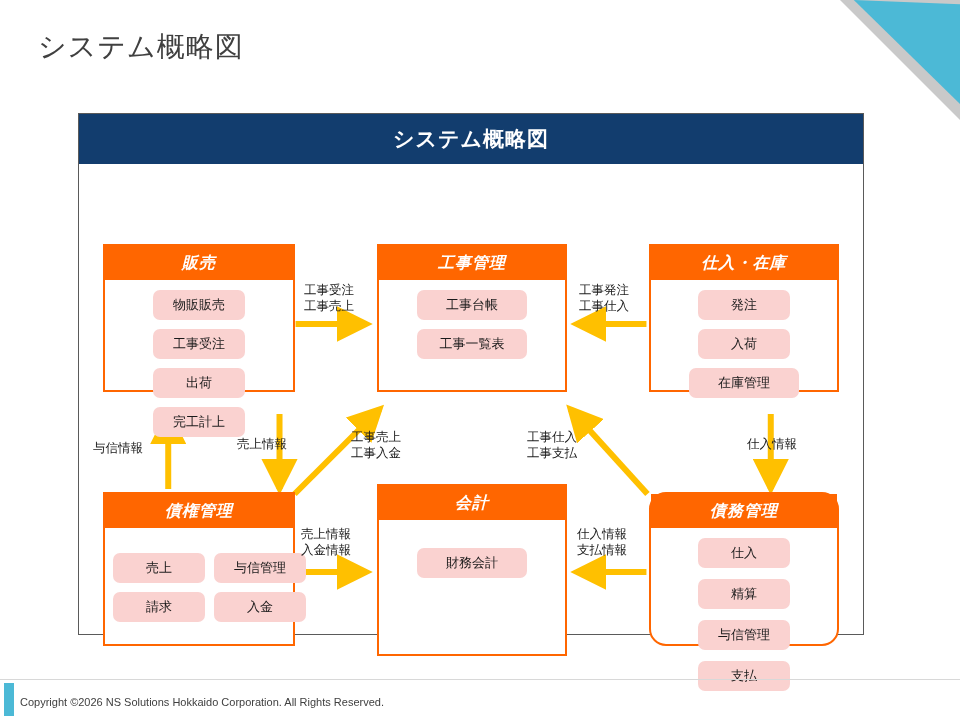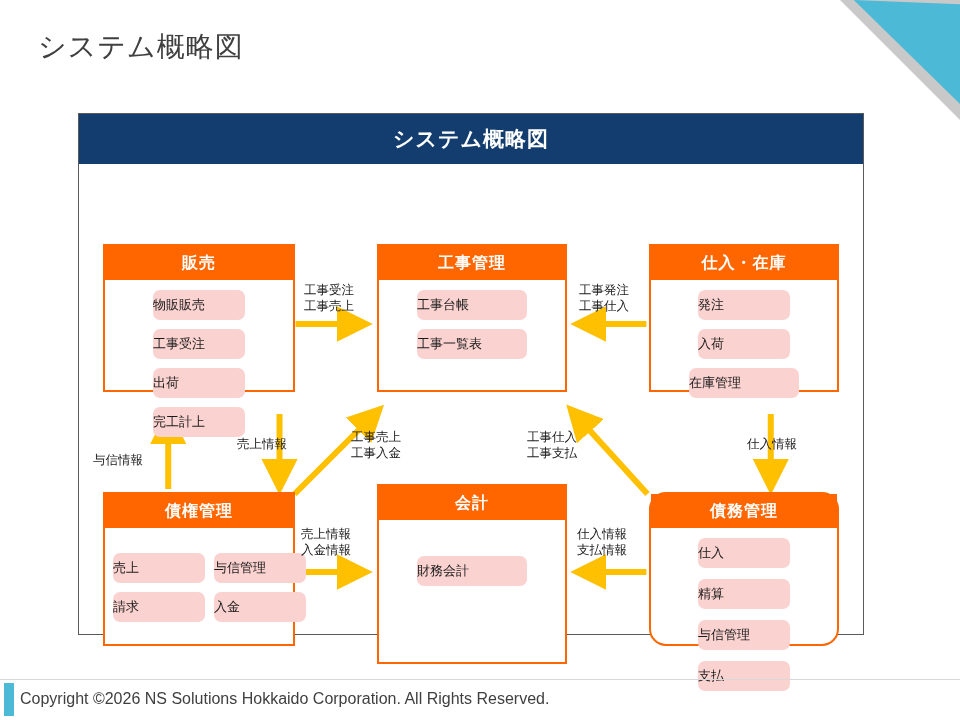--- a/index.html
+++ b/index.html
@@ -83,34 +83,36 @@
   }
   .module-header {
     background: #ff6600;
     color: #ffffff;
     font-weight: bold;
     font-size: 16px;
     text-align: center;
     line-height: 34px;
     height: 34px;
     letter-spacing: 1px;
+    font-style: italic;
   }
   .module-body {
     padding: 10px 8px 8px 8px;
     display: flex;
     flex-wrap: wrap;
     gap: 9px;
     justify-content: center;
     align-content: flex-start;
   }
   .chip {
     background: #fad2d0;
     border-radius: 7px;
     color: #1a1a1a;
     font-size: 13px;
+    text-align: center;
     line-height: 30px;
     height: 30px;
     width: 72px;
   }
   .chip.wide { width: 92px; }
   .chip.xwide { width: 110px; }
 
   
   .arrow-layer {
     position: absolute;
@@ -146,21 +148,21 @@
     bottom: 4px;
     width: 10px;
     height: 33px;
     background: #4cb9d6;
     z-index: 3;
   }
   .footer-text {
     position: absolute;
     left: 20px;
     bottom: 12px;
-    font-size: 16px;
+    font-size: 11px;
     color: #404040;
     z-index: 3;
   }
 </style>
 </head>
 <body>
 
 <div class="corner-gray"></div>
 <div class="corner-cyan"></div>
 
@@ -195,21 +197,21 @@
 
       <line x1="216" y1="408" x2="287" y2="408" stroke="#ffc000" stroke-width="6" marker-end="url(#ah)"></line>
 
       <line x1="566" y1="408" x2="496" y2="408" stroke="#ffc000" stroke-width="6" marker-end="url(#ah)"></line>
     </svg>
 
     <div class="alabel" style="left:225px;top:118px;">工事受注
 工事売上</div>
     <div class="alabel" style="left:500px;top:118px;">工事発注
 工事仕入</div>
-    <div class="alabel" style="left:14px;top:288px;text-align:right;">与信情報</div>
+    <div class="alabel" style="left:14px;top:276px;text-align:right;">与信情報</div>
     <div class="alabel" style="left:158px;top:272px;">売上情報</div>
     <div class="alabel" style="left:272px;top:265px;">工事売上
 工事入金</div>
     <div class="alabel" style="left:448px;top:265px;">工事仕入
 工事支払</div>
     <div class="alabel" style="left:668px;top:272px;">仕入情報</div>
     <div class="alabel" style="left:222px;top:362px;">売上情報
 入金情報</div>
     <div class="alabel" style="left:498px;top:362px;">仕入情報
 支払情報</div>
@@ -246,21 +248,21 @@
       <div class="module-body" style="height:98px;flex-direction:column;">
         <div class="chip wide">売上</div>
         <div class="chip wide">請求</div>
         <div class="chip wide">与信管理</div>
         <div class="chip wide">入金</div>
       </div>
     </div>
 
     <div class="module" style="left:298px;top:320px;width:190px;">
       <div class="module-header">会計</div>
-      <div class="module-body" style="height:98px;padding-top:36px;">
+      <div class="module-body" style="height:98px;padding-top:28px;">
         <div class="chip xwide">財務会計</div>
       </div>
     </div>
 
     <div class="module" style="left:570px;top:328px;width:190px;border-radius:17px;">
       <div class="module-header">債務管理</div>
       <div class="module-body" style="height:98px;gap:11px;">
         <div class="chip wide">仕入</div>
         <div class="chip wide">精算</div>
         <div class="chip wide">与信管理</div>

